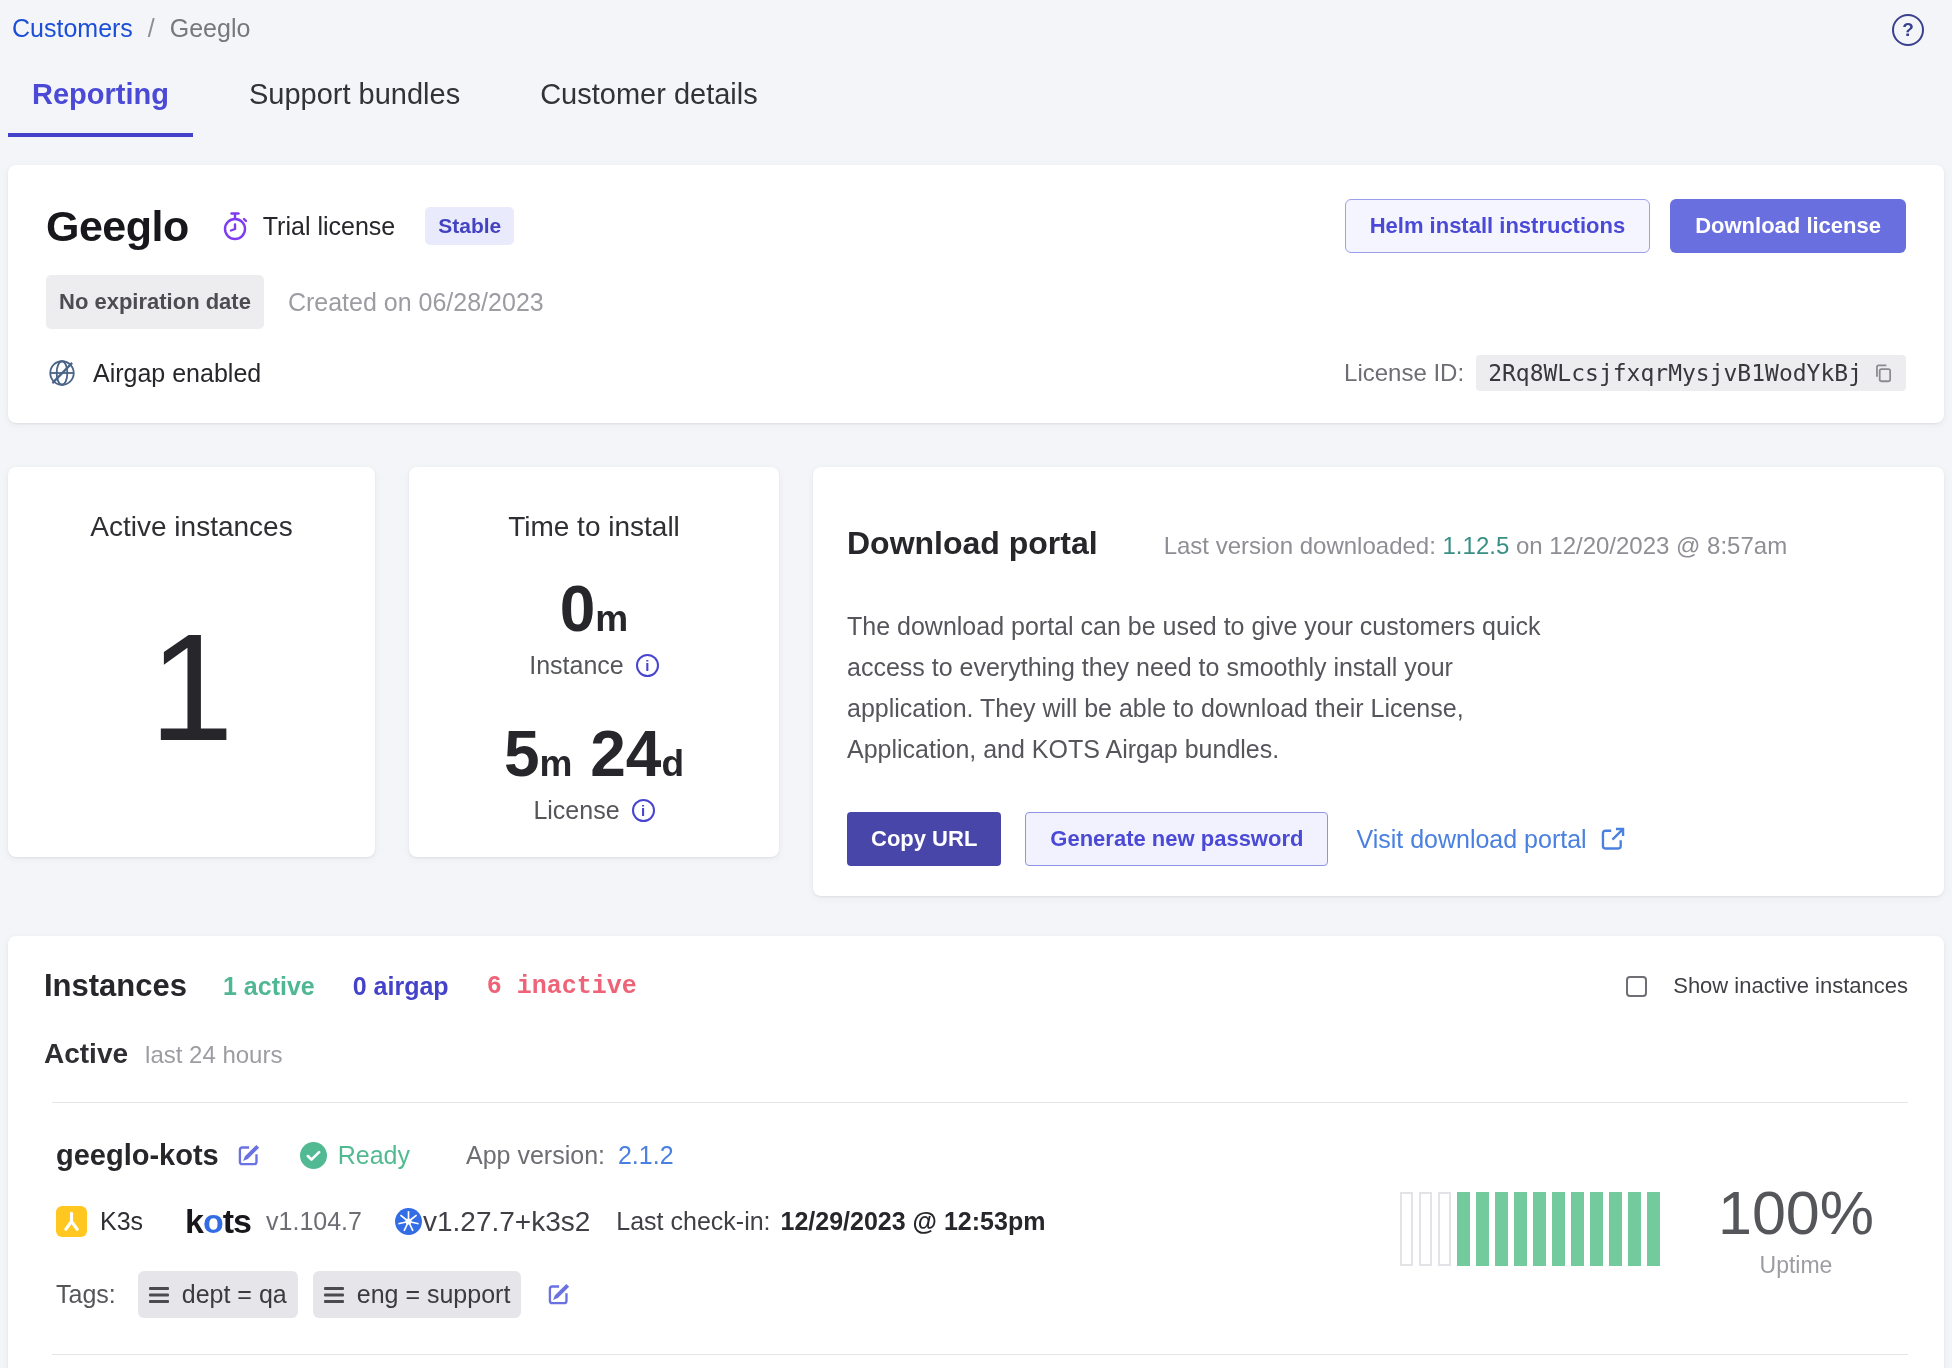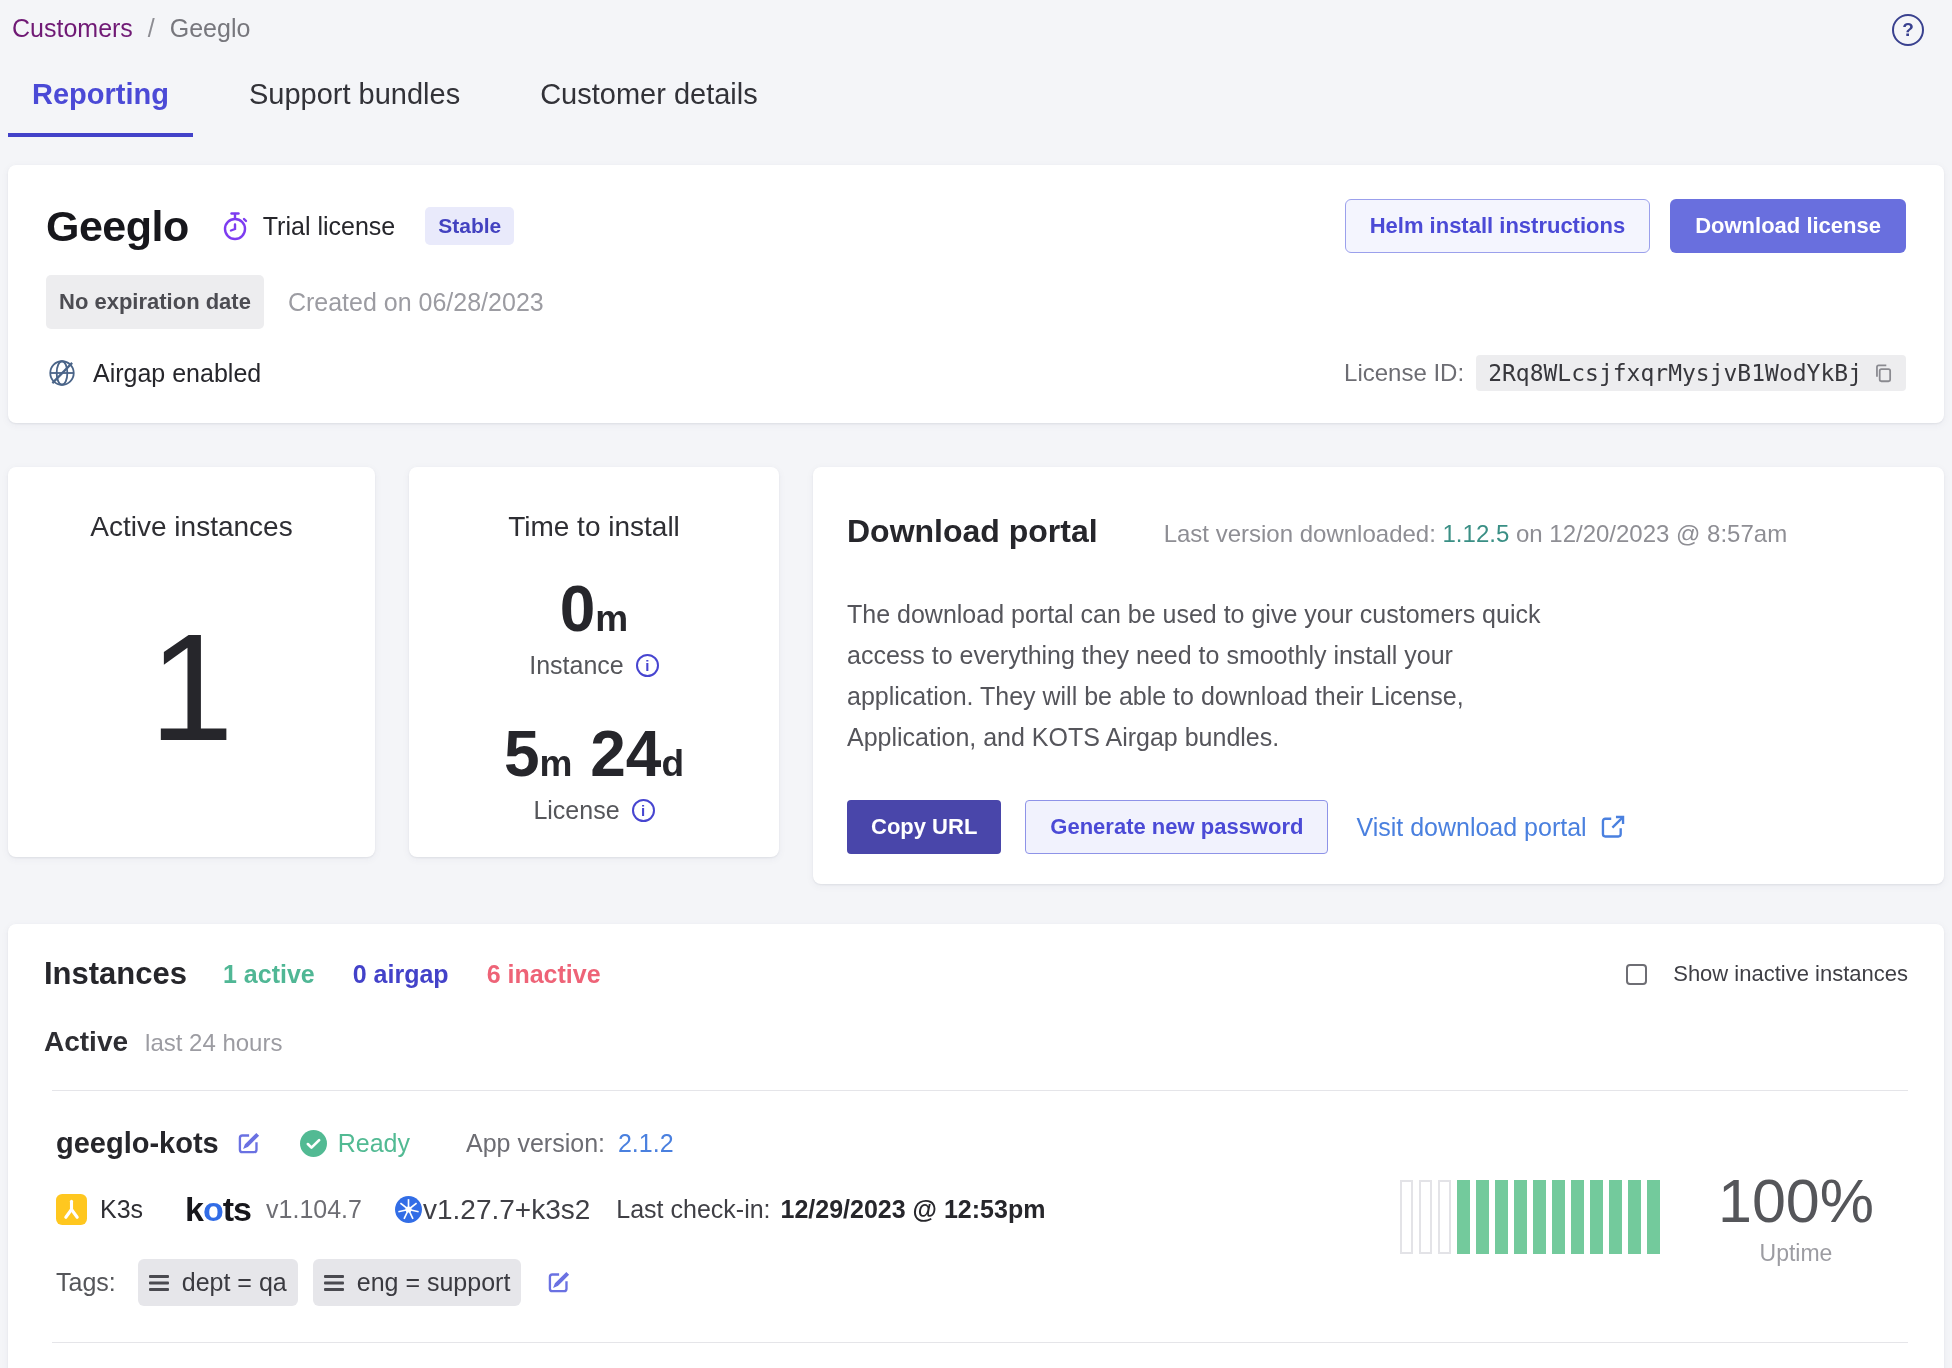--- a/index.html
+++ b/index.html
@@ -3,21 +3,21 @@
 <meta charset="utf-8">
 <style>
   * { margin:0; padding:0; box-sizing:border-box; }
   html,body { background:#f4f5f8; }
   body { font-family:"Liberation Sans", sans-serif; color:#26262b; }
   .page { width:1952px; height:1368px; padding:12px 8px 0; position:relative; overflow:hidden; }
 
   
   .topbar { display:flex; justify-content:space-between; align-items:flex-start; padding:2px 20px 0 4px; }
   .breadcrumb { font-size:25px; }
-  .breadcrumb .root { color:#701a75; cursor:pointer; text-decoration:none; }
+  .breadcrumb .root { color:#1d4ed8; cursor:pointer; text-decoration:none; }
   .breadcrumb .sep { color:#8d8d93; margin:0 8px; }
   .breadcrumb .current { color:#77777d; }
   .help-circle { width:32px; height:32px; border:2.5px solid #39418f; border-radius:50%; color:#39418f;
     display:flex; align-items:center; justify-content:center; font-size:19px; font-weight:700; cursor:pointer; }
 
   
   .tabs { display:flex; margin-top:32px; }
   .tab { font-size:29px; color:#323238; padding:0 24px 22px; margin-right:32px; cursor:pointer; }
   .tab.active { color:#4b4ad6; font-weight:600; border-bottom:4px solid #4342c9; }
 
@@ -53,36 +53,36 @@
   .big-number { font-size:152px; font-weight:400; color:#26262b; line-height:1; }
   .tti-value { margin-top:34px; color:#26262b; font-weight:600; font-size:64px; line-height:1; }
   .tti-value .unit { font-size:37px; }
   .tti-value.second { margin-top:42px; }
   .tti-label { margin-top:10px; display:flex; align-items:center; gap:12px; font-size:25px; color:#55565a; }
   .info-icon { width:23px; height:23px; border:2px solid #4745d0; border-radius:50%; color:#4745d0;
     display:inline-flex; align-items:center; justify-content:center; font-size:15px; font-weight:700; cursor:pointer; }
 
   
   .dp-card { flex:1; padding:30px 34px; }
-  .dp-header { display:flex; align-items:baseline; gap:66px; margin-top:16px; }
+  .dp-header { display:flex; align-items:baseline; gap:66px; margin-top:28px; }
   .dp-title { font-size:32px; font-weight:600; color:#26262b; }
   .dp-meta { font-size:24px; color:#8e8e94; }
   .dp-meta .version { color:#3a8f85; cursor:pointer; }
   .dp-desc { margin-top:44px; max-width:710px; font-size:25px; line-height:41px; color:#55555b; }
   .dp-actions { margin-top:42px; display:flex; align-items:center; gap:24px; }
   .btn-copy { background:#4946aa; color:#fff; font-size:22px; padding:14px 24px; border-radius:4px; }
   .btn-generate { background:#f1f2fd; border:1px solid #8e93e8; color:#4b4ad6; font-size:22px; padding:13px 24px; border-radius:4px; }
   .link-visit { display:flex; align-items:center; gap:13px; color:#4a80df; font-size:25px; font-weight:500; margin-left:4px; cursor:pointer; }
 
   
   .inst-card { margin-top:40px; padding:32px 36px 34px; }
   .inst-header { display:flex; align-items:center; }
   .inst-title { font-size:31px; font-weight:600; color:#26262b; }
   .counts { display:flex; gap:38px; margin-left:36px; font-size:25px; font-weight:600; }
-  .c-active { color:#50b795; } .c-airgap { color:#4342c9; } .c-inactive { color:#ee6377; }
+  .c-active { color:#50b795; } .c-airgap { color:#4342c9; } .c-inactive { color:#ee6377;font-family:Liberation Mono, monospace; }
   .show-inactive { margin-left:auto; display:flex; align-items:center; gap:26px; font-size:22px; color:#3f3f45; cursor:pointer; }
   .show-inactive input { appearance:none; width:21px; height:21px; border:2px solid #6e6e74; border-radius:4px; background:#fff; cursor:pointer; }
   .active-row { display:flex; align-items:baseline; gap:17px; margin-top:34px; }
   .active-label { font-size:28px; font-weight:600; color:#2e2e33; }
   .active-sub { font-size:24px; color:#9c9ca2; }
   .divider { border:none; border-top:1px solid #e5e5e9; margin:32px 0 0 8px; }
   .inst-block { display:flex; justify-content:space-between; margin:36px 0 0 12px; }
   .ir { display:flex; align-items:center; }
   .ir1 .name { font-size:29px; font-weight:700; color:#26262b; }
   .edit-icon { margin-left:16px; display:flex; cursor:pointer; color:#6a71e2; }

